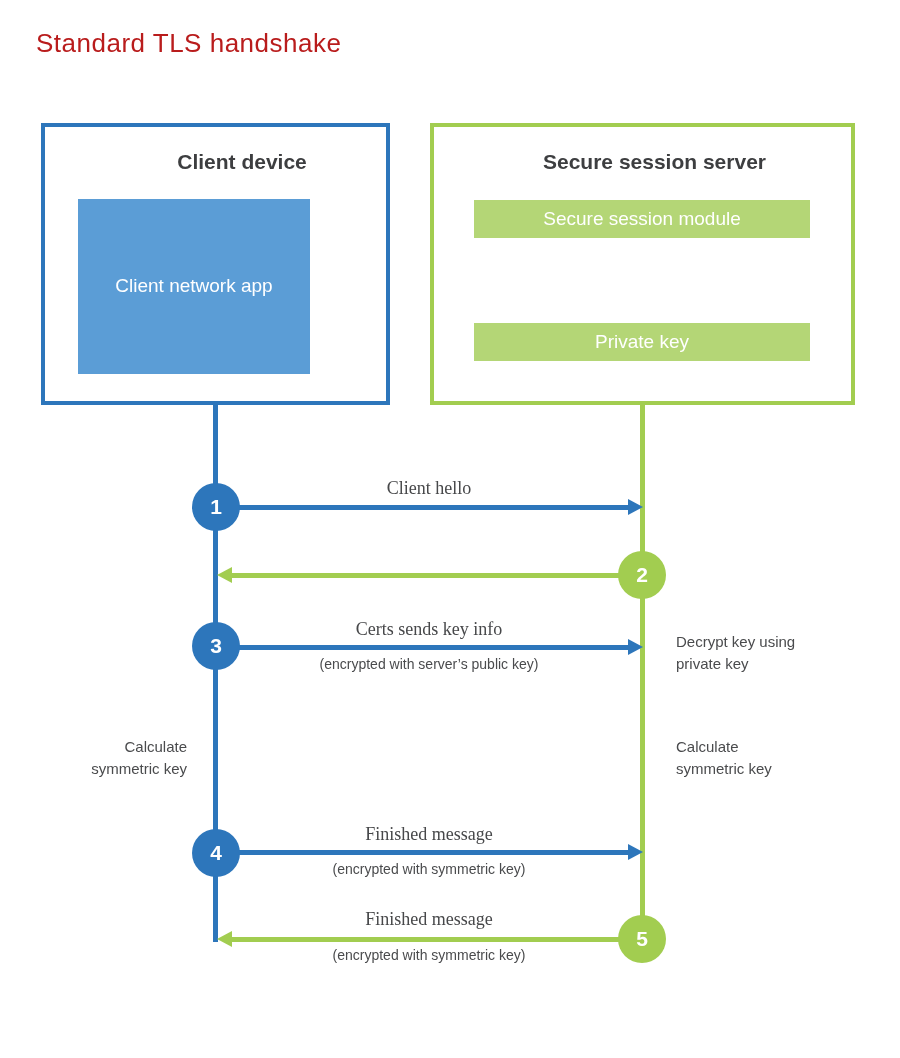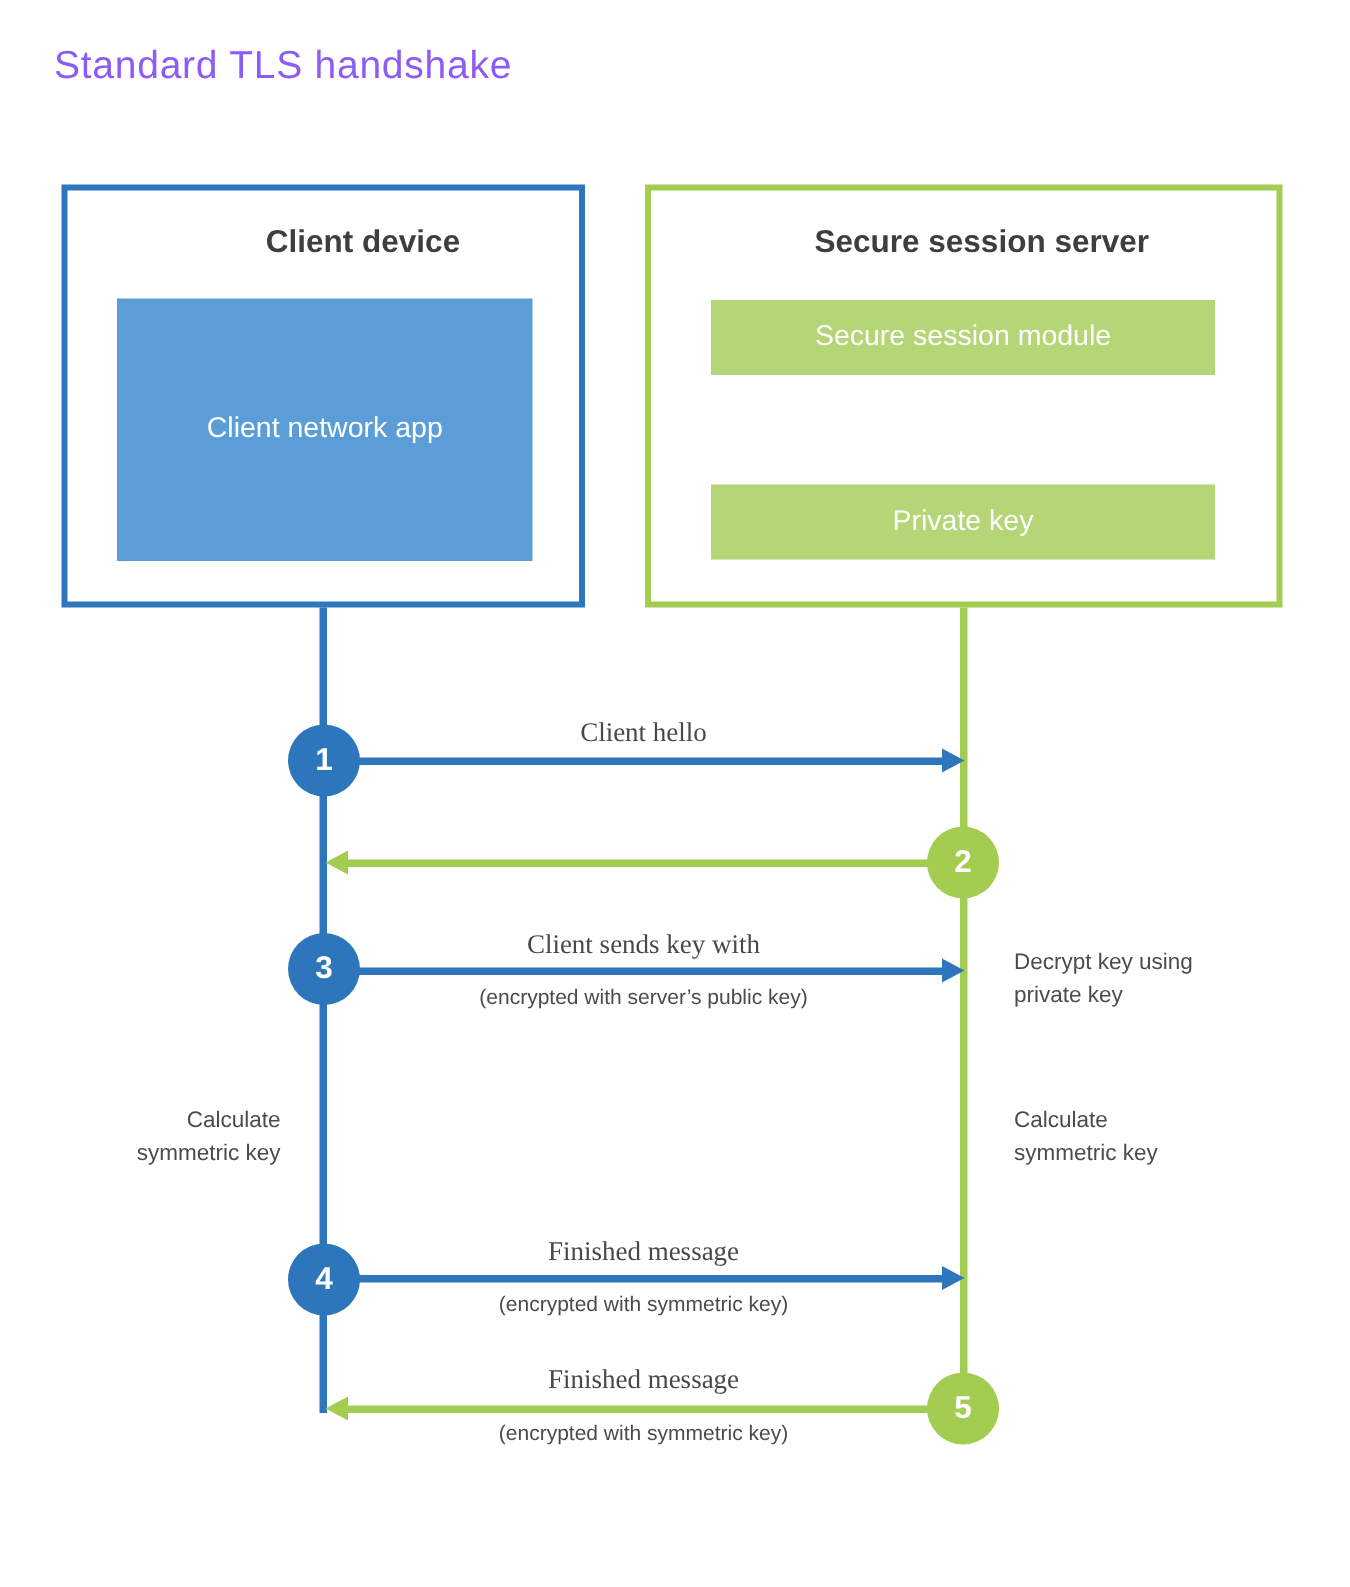--- a/index.html
+++ b/index.html
@@ -2,38 +2,38 @@
 <html><head>
 <meta charset="utf-8">
 <style>
   html,body{margin:0;padding:0;background:#ffffff;}
   #canvas{
     position:relative;width:900px;height:1058px;background:#ffffff;overflow:hidden;
     font-family:"Liberation Sans","DejaVu Sans",sans-serif;
   }
   .abs{position:absolute;}
   #title{
-    left:36px;top:28px;font-size:26px;font-weight:300;color:#8b5cf6;letter-spacing:.5px;
+    left:36px;top:28px;font-size:26px;font-weight:300;color:#b91c1c;letter-spacing:.5px;
   }
   
   .actor-box{box-sizing:border-box;background:#ffffff;}
   #client-box{left:41px;top:123px;width:349px;height:282px;border:4px solid #2d76bb;}
   #server-box{left:430px;top:123px;width:425px;height:282px;border:4px solid #a2cd50;}
   .actor-title{font-size:21px;font-weight:700;color:#3d3e40;text-align:center;}
   #client-title{left:41px;top:150px;width:402px;}
   #server-title{left:430px;top:150px;width:449px;}
   
   #client-app{
-    left:78px;top:199px;width:277px;height:175px;background:#5b9dd6;
+    left:78px;top:199px;width:232px;height:175px;background:#5b9dd6;
     display:flex;align-items:center;justify-content:center;text-align:center;
     color:#ffffff;font-size:19px;line-height:1.4;
   }
   #client-app span{display:block;max-width:185px;}
   .server-bar{
-    left:474px;width:336px;height:50px;background:#b4d676;
+    left:474px;width:336px;height:38px;background:#b4d676;
     display:flex;align-items:center;justify-content:center;
     color:#ffffff;font-size:19px;
   }
   #server-bar-0{top:200px;}
   #server-bar-1{top:262px;}
   #server-bar-2{top:323px;}
   
   .lifeline{width:5px;}
   #client-lifeline{left:213px;top:405px;height:537px;background:#2d76bb;}
   #server-lifeline{left:640px;top:405px;height:534px;background:#a2cd50;}
@@ -99,21 +99,21 @@
 
   <div id="label-1" class="abs msg-label">Client hello</div>
   <div id="arrow-1" class="abs arrow-body blue"></div>
   <div id="arrow-1-head" class="abs arrow-head right blue"></div>
   <div id="badge-1" class="abs badge blue">1</div>
 
   <div id="arrow-2" class="abs arrow-body green"></div>
   <div id="arrow-2-head" class="abs arrow-head left green"></div>
   <div id="badge-2" class="abs badge green">2</div>
 
-  <div id="label-3" class="abs msg-label">Client sends key with</div>
+  <div id="label-3" class="abs msg-label">Certs sends key info</div>
   <div id="sub-3" class="abs msg-sub">(encrypted with server’s public key)</div>
   <div id="arrow-3" class="abs arrow-body blue"></div>
   <div id="arrow-3-head" class="abs arrow-head right blue"></div>
   <div id="badge-3" class="abs badge blue">3</div>
 
   <div id="note-decrypt" class="abs side-note">Decrypt key using private key</div>
   <div id="note-calc-left" class="abs side-note">Calculate symmetric key</div>
   <div id="note-calc-right" class="abs side-note">Calculate symmetric key</div>
 
   <div id="label-4" class="abs msg-label">Finished message</div>

